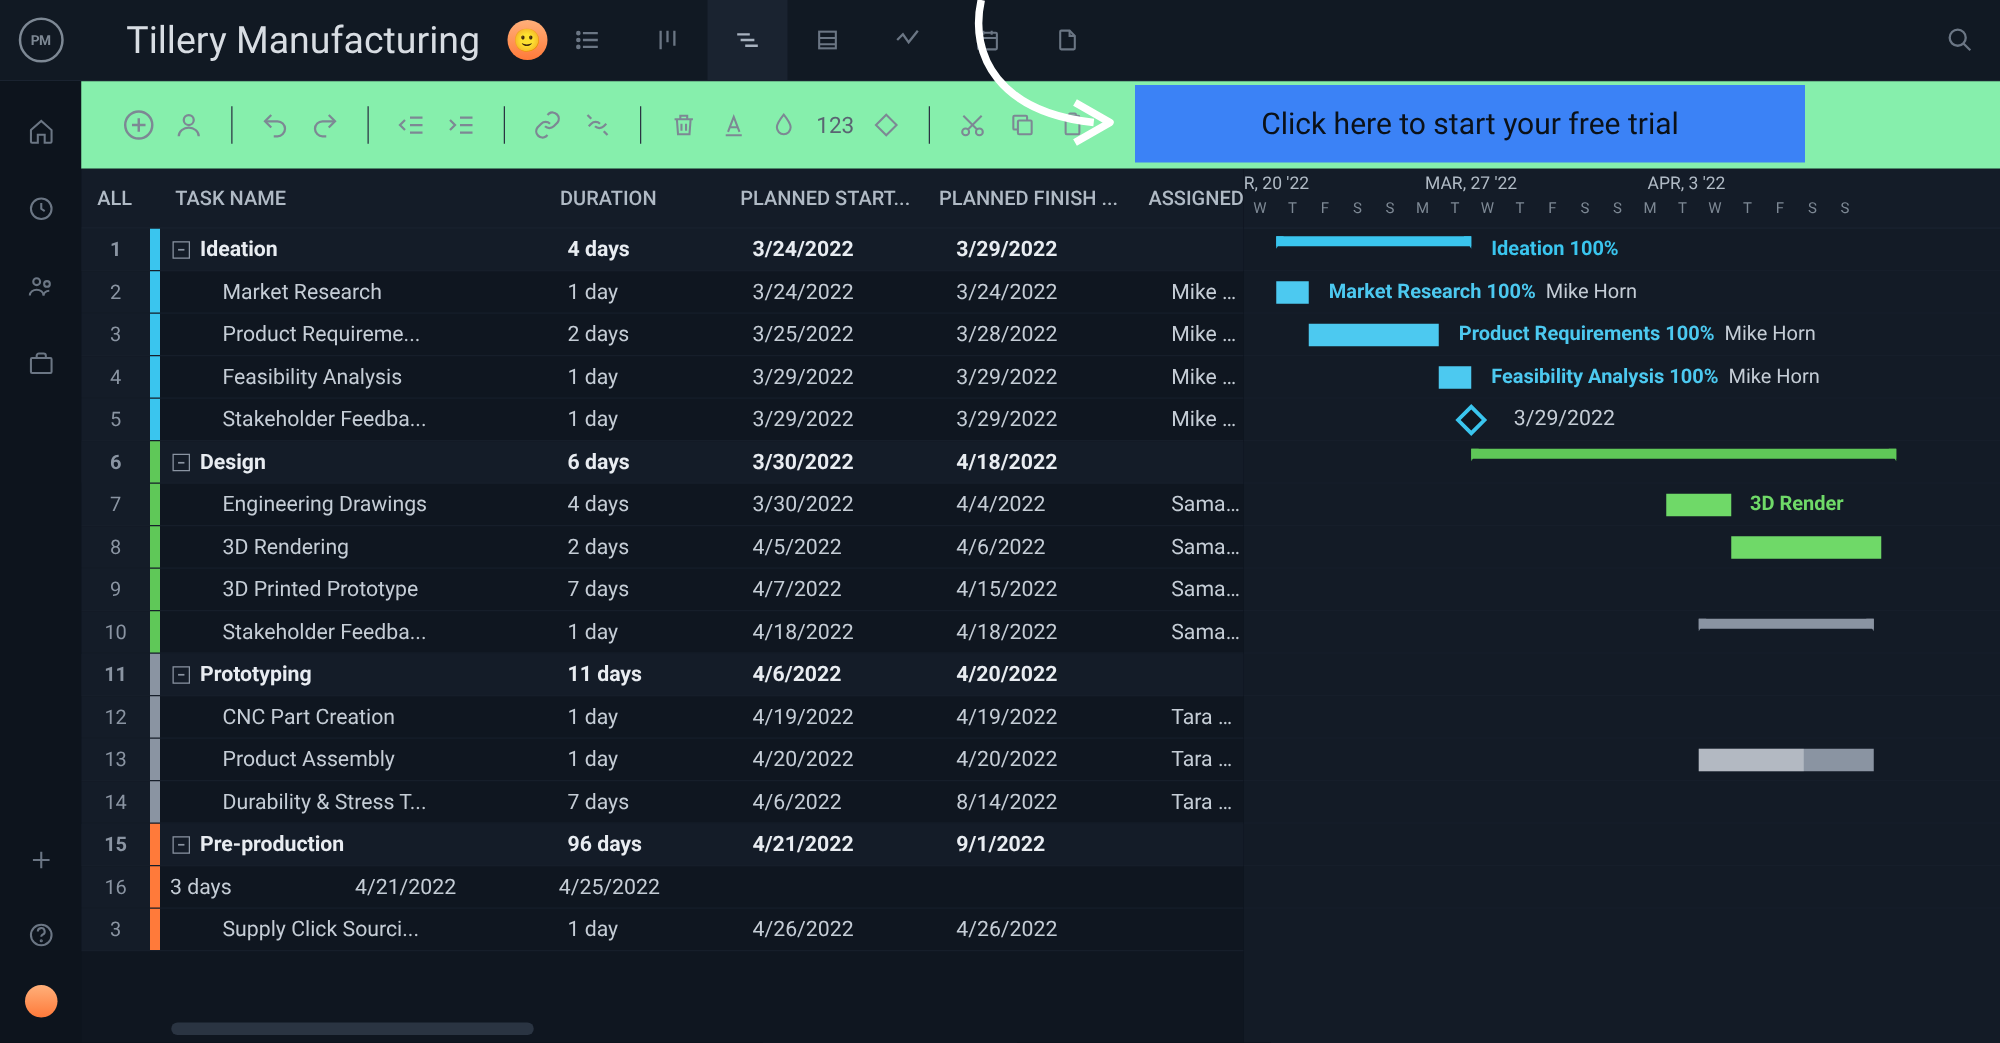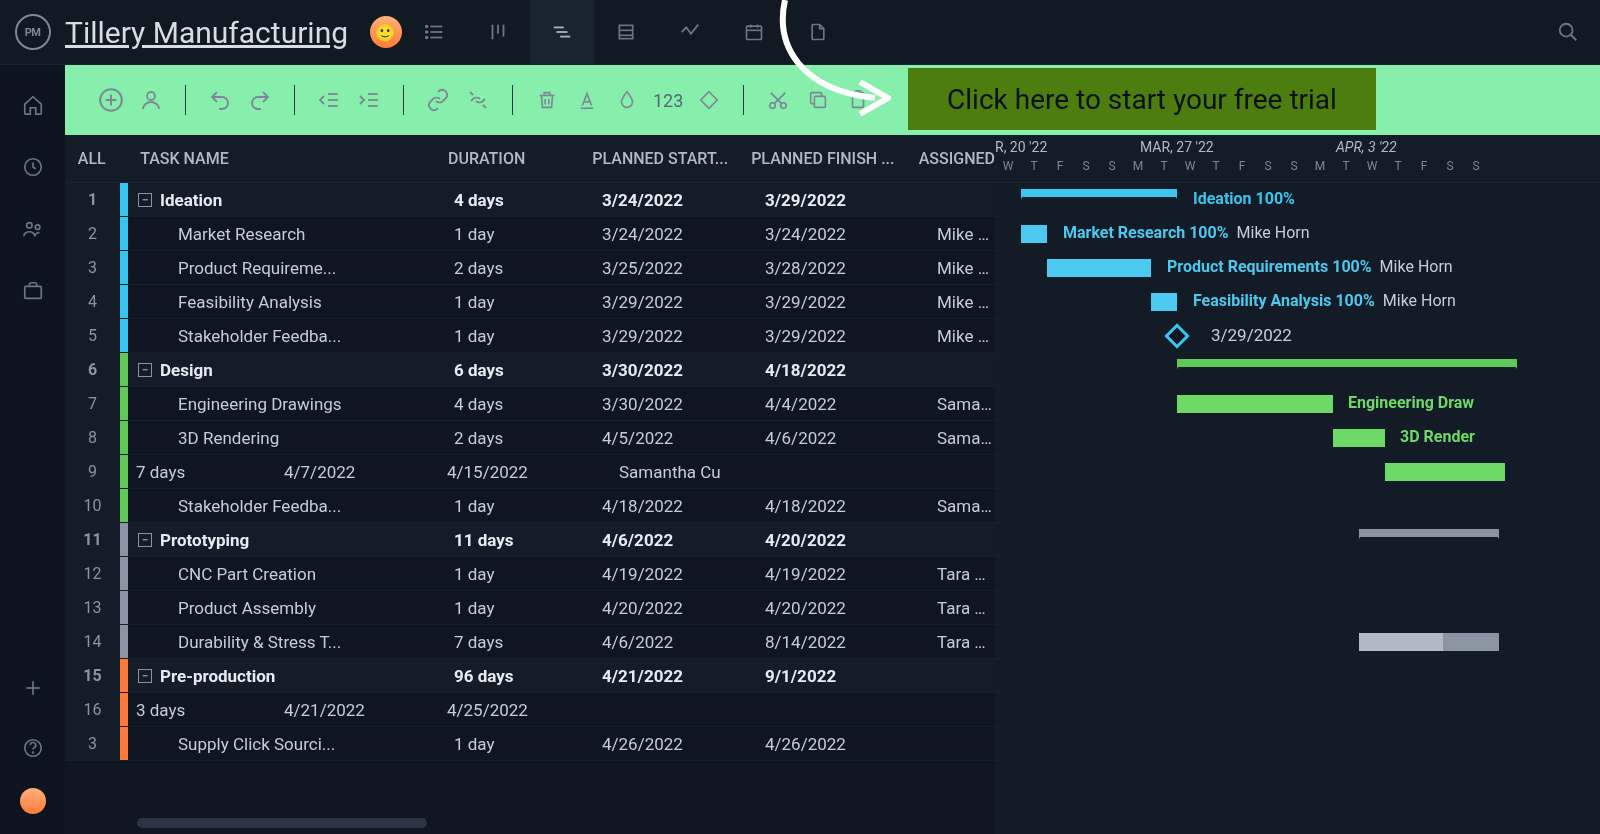--- a/index.html
+++ b/index.html
@@ -21,22 +21,21 @@
 .logo {
   width:65px; display:flex; align-items:center; justify-content:center;
 }
 .logo-circle {
   width:36px; height:36px; border:2px solid #7d8894; border-radius:50%;
   display:flex; align-items:center; justify-content:center;
   font-size:11px; font-weight:700; color:#7d8894; letter-spacing:-0.5px;
 }
 .project-title {
   font-size:30px; font-weight:400; color:#d8dde3;
-  margin-left:0;
-  text-decoration:underline;
+  margin-left:36px;
 }
 .avatar-top {
   width:32px; height:32px; border-radius:50%;
   background:linear-gradient(#ffb07a,#ff7a3a);
   margin-left:22px;
   display:flex; align-items:center; justify-content:center;
 }
 .avatar-top::after { content:"🙂"; font-size:18px; }
 .view-tabs {
   display:flex; margin-left:auto; height:65px;
@@ -80,25 +79,25 @@
   width:36px; height:36px; display:flex; align-items:center; justify-content:center;
   color:#7d8894; cursor:pointer;
 }
 .tool-sep { width:1px; height:30px; background:#2a3442; margin:0 12px; }
 .tool-text { color:#5a6472; font-size:18px; margin:0 4px; }
 
 
 .cta {
   position:absolute;
   top:68px; left:908px;
-  width:468px; height:62px;
-  background:#4d7c0f;
+  width:536px; height:62px;
+  background:#3b82f6;
   color:#0b1118;
   display:flex; align-items:center; justify-content:center;
-  font-size:28px; font-weight:400;
+  font-size:24px; font-weight:400;
   cursor:pointer;
   z-index:50;
 }
 .arrow-overlay {
   position:absolute; top:0; left:760px; width:150px; height:130px;
   z-index:51; pointer-events:none;
 }
 
 
 .grid-area {
@@ -507,20 +506,21 @@
         <div class="color-bar bar-green"></div>
         <div class="task-name child">3D Rendering</div>
         <div class="col-duration">2 days</div>
         <div class="col-start">4/5/2022</div>
         <div class="col-finish">4/6/2022</div>
         <div class="col-assigned">Samantha Cu</div>
       </div>
       <div class="grid-row">
         <div class="col-num">9</div>
         <div class="color-bar bar-green"></div>
+        <div class="task-name child">3D Printed Prototype</div>
         <div class="col-duration">7 days</div>
         <div class="col-start">4/7/2022</div>
         <div class="col-finish">4/15/2022</div>
         <div class="col-assigned">Samantha Cu</div>
       </div>
       <div class="grid-row">
         <div class="col-num">10</div>
         <div class="color-bar bar-green"></div>
         <div class="task-name child">Stakeholder Feedba...</div>
         <div class="col-duration">1 day</div>
@@ -598,21 +598,21 @@
       </div>
     </div>
   <div class="grid-scrollbar"></div>
 </div>
 
 <div class="timeline">
   <div class="timeline-header">
     <div class="month-row" id="month-row">
         <span class="month-label" style="left: 0px;">R, 20 '22</span>
         <span class="month-label" style="left: 145px;">MAR, 27 '22</span>
-        <span class="month-label" style="left: 341px; font-style: italic;">APR, 3 '22</span>
+        <span class="month-label" style="left: 323px;">APR, 3 '22</span>
       </div>
     <div class="day-row" id="day-row">
         <span class="day-label" style="left: 0px;">W</span>
         <span class="day-label" style="left: 26px;">T</span>
         <span class="day-label" style="left: 52px;">F</span>
         <span class="day-label" style="left: 78px;">S</span>
         <span class="day-label" style="left: 104px;">S</span>
         <span class="day-label" style="left: 130px;">M</span>
         <span class="day-label" style="left: 156px;">T</span>
         <span class="day-label" style="left: 182px;">W</span>
@@ -647,24 +647,20 @@
         <div class="gantt-label" style="left: 198px; color: rgb(76, 201, 240);"><span>Feasibility Analysis</span><span class="pct">100%</span><span class="asg">Mike Horn</span></div>
       </div>
       <div class="gantt-row">
         <div class="milestone" style="left: 173px;"></div>
         <div class="ms-label" style="left: 216px;">3/29/2022</div>
       </div>
       <div class="gantt-row">
         <div class="gantt-bar gantt-summary" style="left: 182px; width: 340px; background: rgb(95, 200, 88); color: rgb(95, 200, 88);"></div>
       </div>
       <div class="gantt-row">
-        <div class="gantt-bar" style="left: 182px; width: 156px; background: rgb(111, 217, 104); color: rgb(111, 217, 104);"></div>
-        <div class="gantt-label" style="left: 353px; color: rgb(111, 217, 104);"><span>Engineering Draw</span></div>
-      </div>
-      <div class="gantt-row">
         <div class="gantt-bar" style="left: 338px; width: 52px; background: rgb(111, 217, 104); color: rgb(111, 217, 104);"></div>
         <div class="gantt-label" style="left: 405px; color: rgb(111, 217, 104);"><span>3D Render</span></div>
       </div>
       <div class="gantt-row">
         <div class="gantt-bar" style="left: 390px; width: 120px; background: rgb(111, 217, 104); color: rgb(111, 217, 104);"></div>
       </div>
       <div class="gantt-row"></div>
       <div class="gantt-row">
         <div class="gantt-bar gantt-summary" style="left: 364px; width: 140px; background: rgb(138, 148, 162); color: rgb(138, 148, 162);"></div>
       </div>

